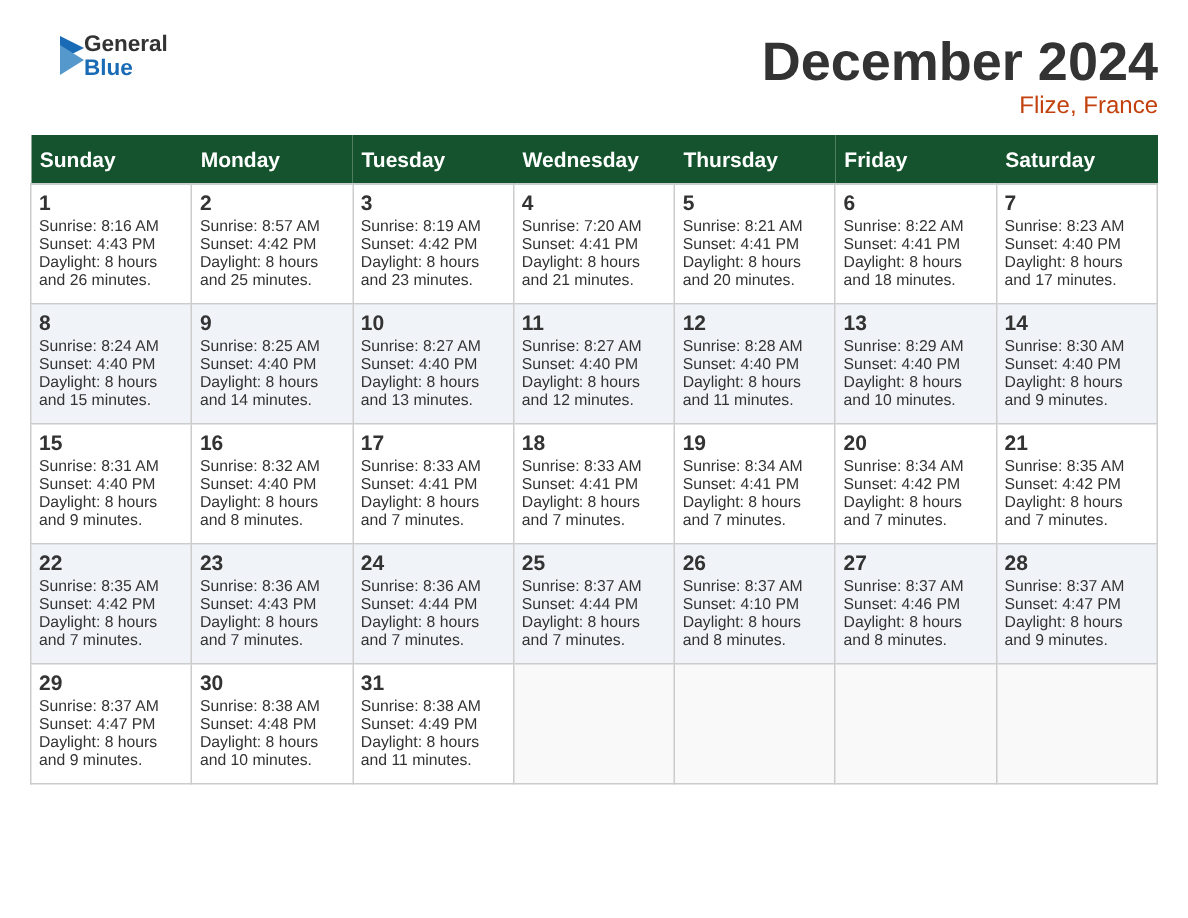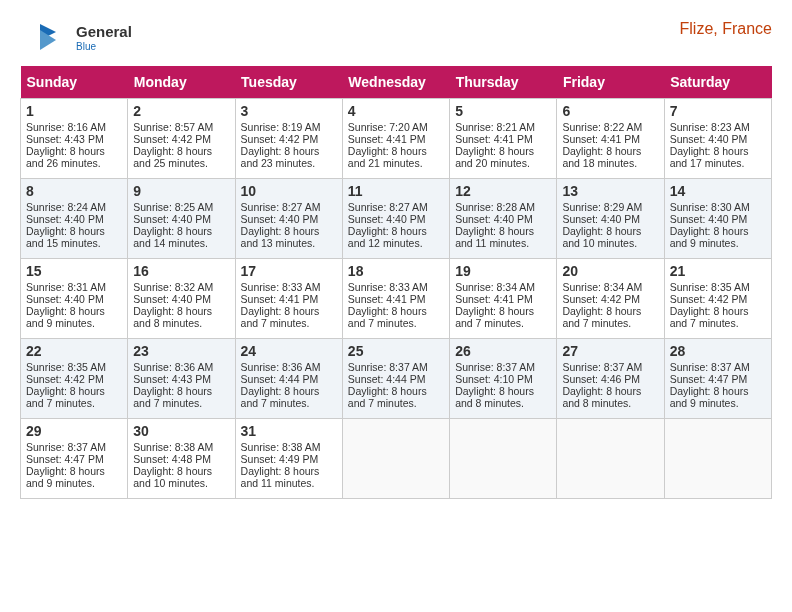--- a/index.html
+++ b/index.html
@@ -12,41 +12,41 @@
     }
     .header {
       display: flex;
       justify-content: space-between;
       align-items: flex-start;
       margin-bottom: 10px;
     }
     .logo {
       display: flex;
       align-items: center;
-      gap: 20px;
+      gap: 0;
     }
     .title-area {
       text-align: right;
     }
     .month-title {
       font-size: 36px;
       font-weight: bold;
       color: #333;
     }
     .location {
       font-size: 16px;
       color: #c2410c;
     }
     table {
       width: 100%;
       border-collapse: collapse;
       table-layout: fixed;
     }
     th {
-      background-color: #be185d;
+      background-color: #14532d;
       color: white;
       text-align: left;
       padding: 8px 6px;
       font-size: 14px;
       font-weight: bold;
     }
     td {
       border: 1px solid #ccc;
       vertical-align: top;
       padding: 4px 5px;
@@ -74,24 +74,25 @@
 <body>
 
 <div class="header">
   <div class="logo" style="flex-direction: row; align-items: center;">
       <svg width="36" height="36" viewBox="0 0 36 36">
         <polygon points="20,4 36,12 20,20" fill="#1a6bb5"></polygon>
         <polygon points="20,10 36,20 20,30" fill="#5599cc"></polygon>
       </svg>
       <div>
         <div style="font-size:15px;font-weight:bold;color:#333;line-height:1.1;">General</div>
-        <div style="font-size:10px;font-weight:normal;color:#1a6bb5;line-height:1.1;">Blue</div>
+        <div style="font-size:15px;font-weight:bold;color:#1a6bb5;line-height:1.1;">Blue</div>
       </div>
     </div>
   <div class="title-area">
+    <div class="month-title">December 2024</div>
     <div class="location">Flize, France</div>
   </div>
 </div>
 
 <table>
   <thead>
     <tr>
 
     <th>Sunday</th>
         <th>Monday</th>

